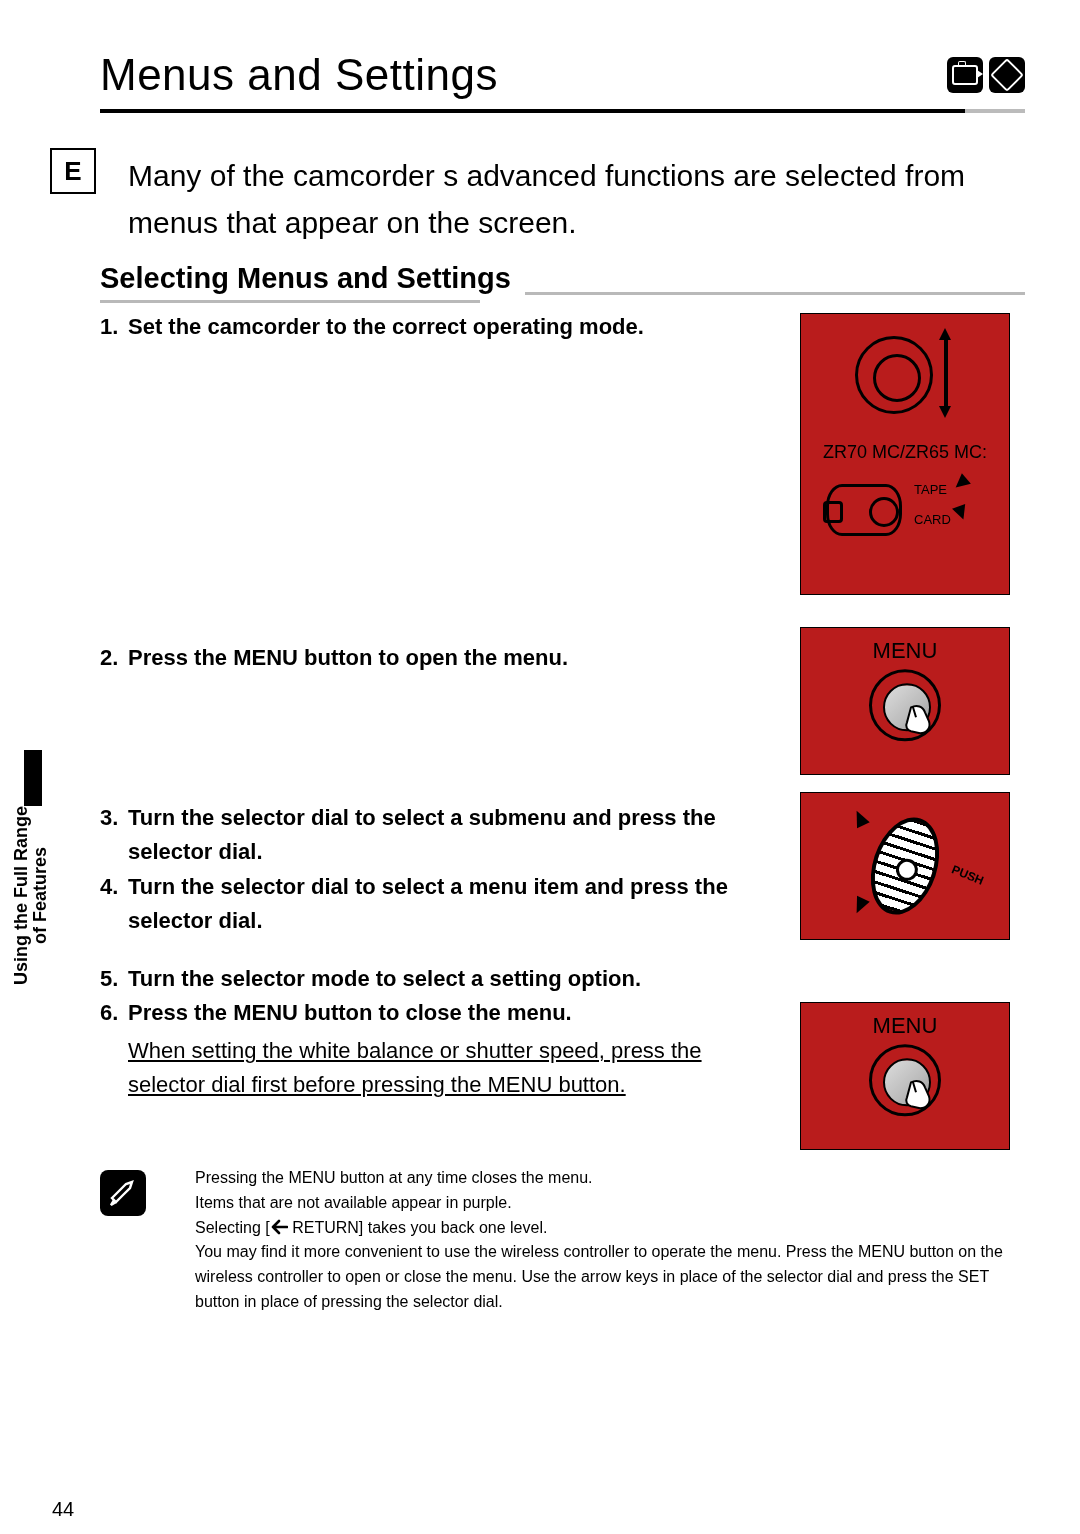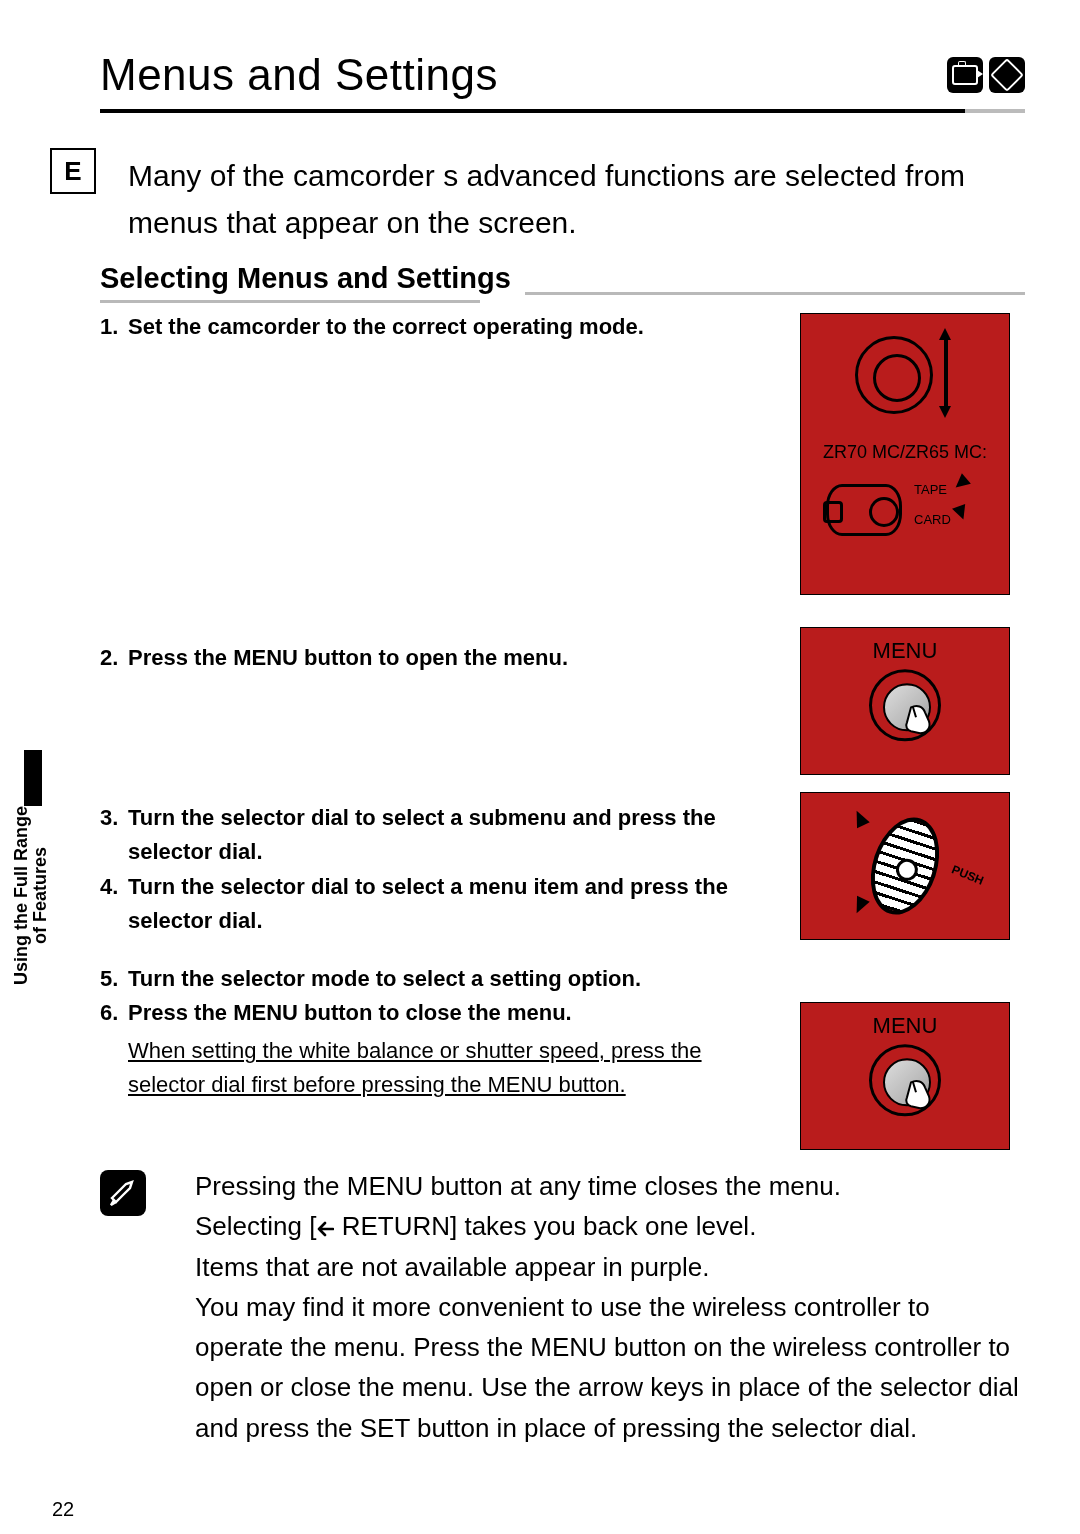--- a/index.html
+++ b/index.html
@@ -79,21 +79,21 @@
     font-family:"Gill Sans","Trebuchet MS",Arial,sans-serif;
   }
 
   .tip-icon{
     position:absolute;left:100px;top:1170px;width:46px;height:46px;
     border-radius:8px;background:#000;display:flex;align-items:center;justify-content:center;
   }
   .tip-icon svg{stroke:#fff;fill:none;stroke-width:2.4;}
   .tips{
     position:absolute;left:195px;top:1166px;right:55px;
-    font-size:26px;line-height:1.55;
+    font-size:16px;line-height:1.55;
   }
   .tips .row{margin-bottom:0;}
   .tips .arrow{display:inline-block;transform:translateY(2px);}
   .tips .arrow svg{display:inline;}
 
   .pagenum{
     position:absolute;left:52px;top:1498px;font-size:20px;
   }
 
   
@@ -256,22 +256,22 @@
 </div>
 
 <div class="tip-icon">
   <svg width="30" height="30" viewBox="0 0 30 30">
       <path d="M4 20 C10 14 12 12 18 6 L24 4 L22 10 C16 16 14 18 8 24 Z"></path>
       <path d="M6 22 L3 27 L8 24"></path>
     </svg>
 </div>
 <div class="tips">
   <div class="row">Pressing the MENU button at any time closes the menu.</div>
+  <div class="row">Items that are not available appear in purple.</div>
   <div class="row">
     <span>Selecting [</span><span class="arrow"><svg width="18" height="16" viewBox="0 0 18 16">
           <path d="M17 8 L3 8 M3 8 L9 2 M3 8 L9 14" stroke="#000" stroke-width="2.6" fill="none" stroke-linecap="round"></path>
         </svg></span><span> RETURN] takes you back one level.</span>
   </div>
-  <div class="row">Items that are not available appear in purple.</div>
   <div class="row">You may find it more convenient to use the wireless controller to operate the menu. Press the MENU button on the wireless controller to open or close the menu. Use the arrow keys in place of the selector dial and press the SET button in place of pressing the selector dial.</div>
 </div>
 
-<div class="pagenum">22</div>
+<div class="pagenum">44</div>
 
 </body></html>

